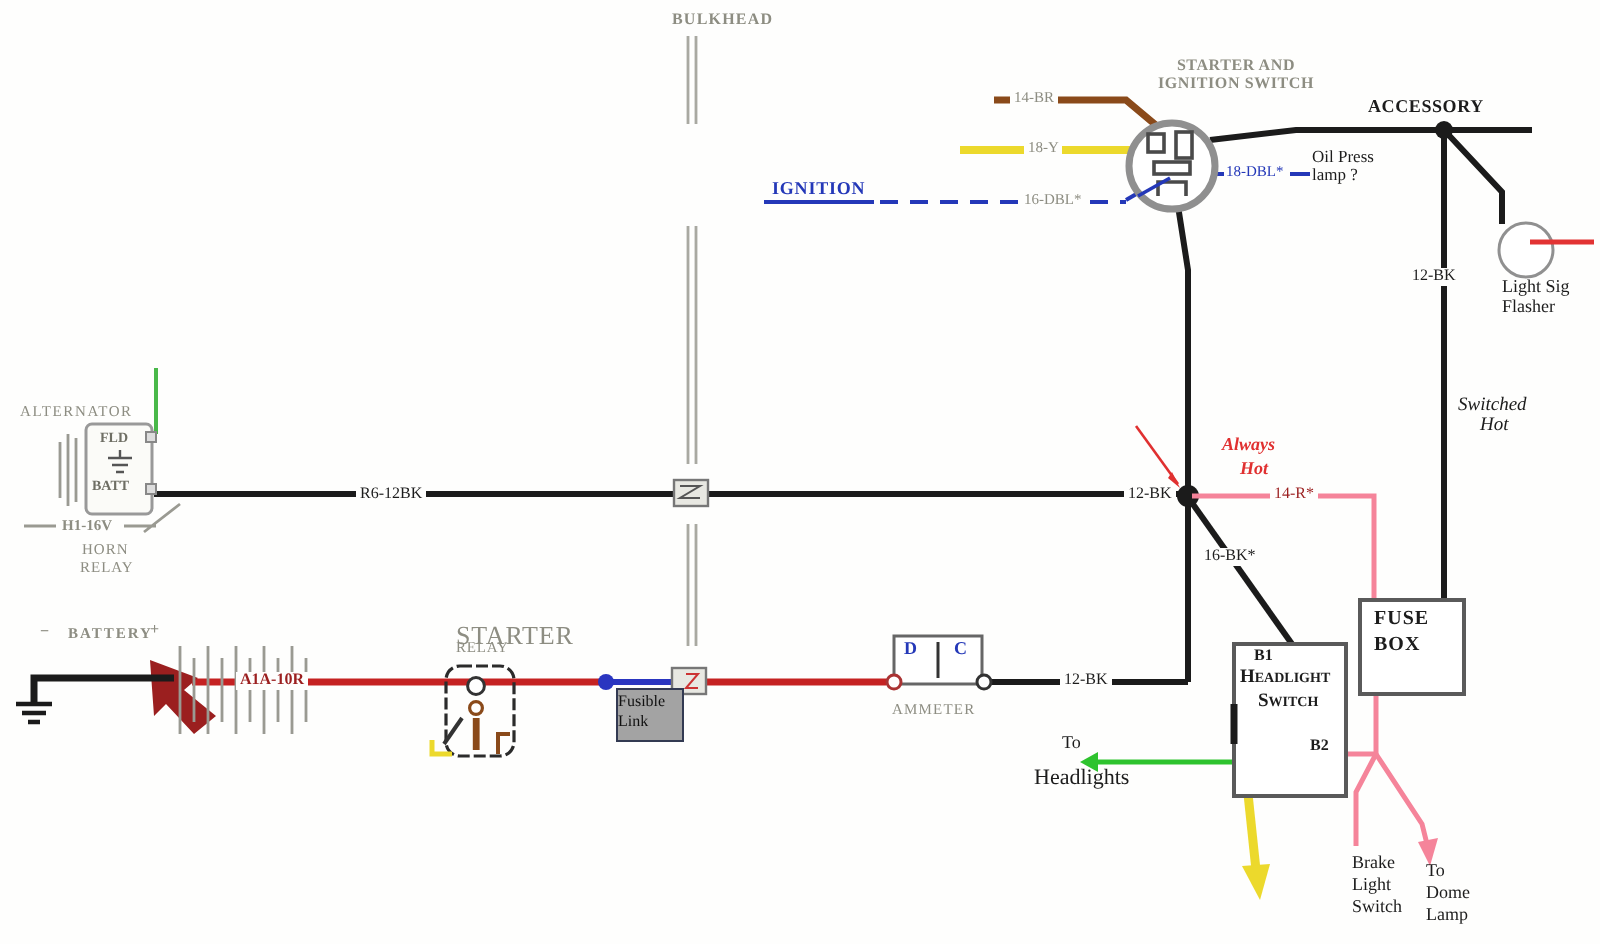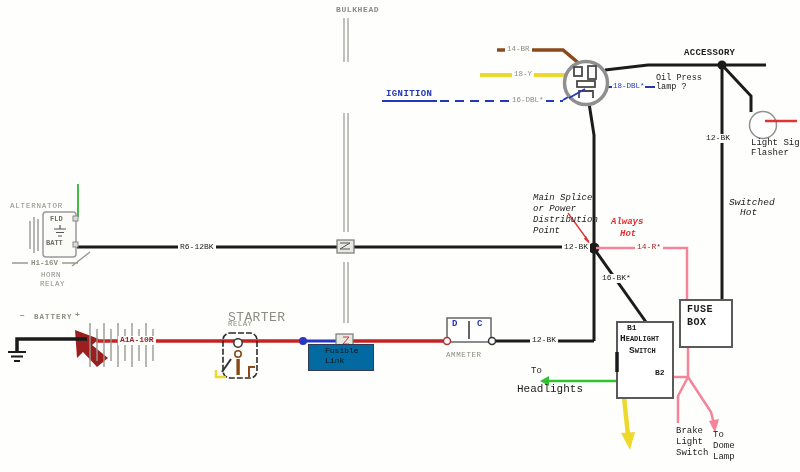--- a/index.html
+++ b/index.html
@@ -1,17 +1,17 @@
 <!DOCTYPE html>
 <html style="--c-black: #1b1b1b; --c-red: #c52222; --c-darkred: #9b1f1f; --c-brown: #8a4a1a; --c-yellow: #ecd92c; --c-blue: #2438b8; --c-pink: #f5849a; --c-green: #2ec32e; --c-fusible: #2a35c0; --c-flasherred: #e23333; --c-alwayshot: #e03030; --c-gray_label: #8d8d82;"><head>
 <meta charset="utf-8">
 <style>
   html,body{margin:0;padding:0;background:#fff;}
   .canvas{position:relative;width:800px;height:472px;background:#fefefd;
-          font-family:Liberation Mono, monospace;overflow:hidden;}
+          font-family:Liberation Serif, serif;overflow:hidden;}
   .canvas svg{position:absolute;left:0;top:0;}
   .lbl{position:absolute;line-height:1.08;white-space:nowrap;color:#1c1c1c;}
   .g{color:#8d8d82;}
   .dg{color:#6e6e64;}
   .b{font-weight:bold;}
   .it{font-style:italic;}
   .nav{color:var(--c-blue);}
   .rd{color:var(--c-alwayshot);}
   .drd{color:var(--c-darkred);}
   .bg{background:#fefefd;padding:0 2px;}
@@ -25,22 +25,22 @@
   .w-blue{stroke:var(--c-blue);stroke-width:2;fill:none;}
   .w-bluedash{stroke:var(--c-blue);stroke-width:2;fill:none;stroke-dasharray:9 6;}
   .w-fuselink{stroke:var(--c-fusible);stroke-width:3;fill:none;}
   .w-pink{stroke:var(--c-pink);stroke-width:2.5;fill:none;}
   .w-green{stroke:var(--c-green);stroke-width:2.5;fill:none;}
   .w-redline{stroke:var(--c-flasherred);stroke-width:2.5;fill:none;}
   .w-bulk{stroke:#a9a9a1;stroke-width:1.4;fill:none;}
   .w-gray{stroke:#9a9a92;stroke-width:1.4;fill:none;}
   .box{fill:#fff;stroke:#5a5a5a;stroke-width:2;}
   .fusebox-div{position:absolute;left:308px;top:344px;width:32px;height:23px;
-     border:1.5px solid #333a52;background:#0369a1;font-size:8px;line-height:10px;
-     padding:1px 16px;color:#111;}
+     border:1.5px solid #333a52;background:#a3a3a3;font-size:8px;line-height:10px;
+     padding:1px 0;color:#111;}
 </style>
 </head>
 <body>
 
 <div class="canvas">
 
 <svg width="800" height="472" viewBox="0 0 800 472">
 
   <g>
     <path class="w-bulk" d="M344,18V62 M348,18V62 M344,113V232 M348,113V232 M344,262V323 M348,262V323"></path>
@@ -180,20 +180,24 @@
   <rect class="box" x="680" y="300" width="52" height="47" stroke="#8a8a8a"></rect>
 
   <g>
     <path d="M568,213 L589,242" stroke="var(--c-alwayshot)" stroke-width="1.3" fill="none"></path>
     <path d="M584,239 L590,244 L586,236 Z" fill="var(--c-alwayshot)"></path>
   </g>
 </svg>
 
 <span class="lbl g b" style="left:336px;top:6px;font-size:8px;letter-spacing:.6px">BULKHEAD</span>
 
+<div class="lbl g b ctr" style="left:566px;top:29px;width:104px;font-size:8px;letter-spacing:.3px">
+  <div>STARTER AND</div>
+  <div>IGNITION SWITCH</div>
+</div>
 
 <span class="lbl g bg" style="left:505px;top:45px;font-size:7.5px">14-BR</span>
 <span class="lbl g bg" style="left:512px;top:70px;font-size:7.5px">18-Y</span>
 <span class="lbl nav b" style="left:386px;top:90px;font-size:9px;letter-spacing:.4px">IGNITION</span>
 <span class="lbl g bg" style="left:510px;top:96px;font-size:7.5px">16-DBL*</span>
 <span class="lbl nav" style="left:613px;top:82px;font-size:7.5px">18-DBL*</span>
 <div class="lbl" style="left:656px;top:74px;font-size:8.5px">
   <div>Oil Press</div>
   <div>lamp ?</div>
 </div>
@@ -202,26 +206,20 @@
 <span class="lbl bg" style="left:704px;top:134px;font-size:8px">12-BK</span>
 <div class="lbl" style="left:751px;top:139px;font-size:9px">
   <div>Light Sig</div>
   <div>Flasher</div>
 </div>
 <div class="lbl it" style="left:729px;top:198px;font-size:9.5px">
   <div>Switched</div>
   <div style="margin-left:11px">Hot</div>
 </div>
 
-<div class="lbl it" style="left:533px;top:193px;font-size:9px;line-height:11px">
-  <div>Main Splice</div>
-  <div>or Power</div>
-  <div>Distribution</div>
-  <div>Point</div>
-</div>
 <div class="lbl rd it b" style="left:611px;top:216px;font-size:9px;line-height:12px">
   <div>Always</div>
   <div style="margin-left:9px">Hot</div>
 </div>
 <span class="lbl bg" style="left:562px;top:243px;font-size:8px">12-BK</span>
 <span class="lbl drd bg" style="left:635px;top:243px;font-size:8px">14-R*</span>
 <span class="lbl bg" style="left:600px;top:274px;font-size:8px">16-BK*</span>
 <span class="lbl bg" style="left:178px;top:243px;font-size:8px">R6-12BK</span>
 
 <span class="lbl g" style="left:10px;top:202px;font-size:7.5px;letter-spacing:.8px">ALTERNATOR</span>

